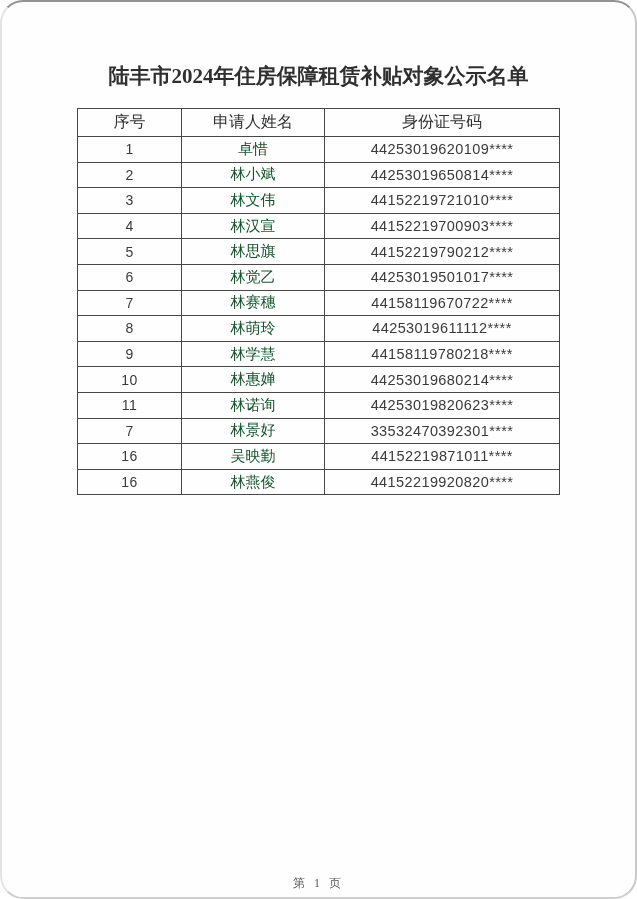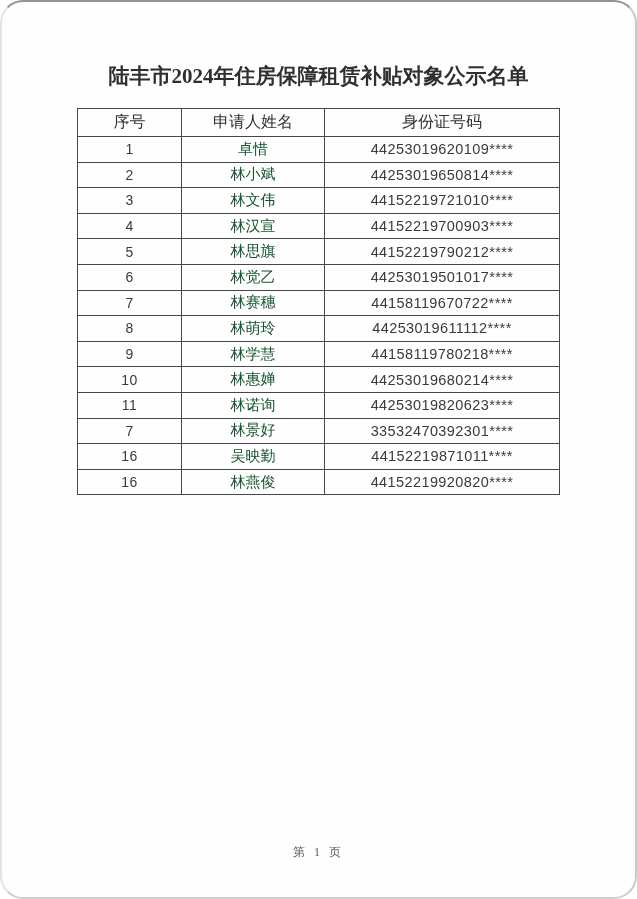--- a/index.html
+++ b/index.html
@@ -79,21 +79,21 @@
     letter-spacing: 0.4px;
     color: #3a3a3a;
   }
 
   table.roster td.cell-id { font-size: 14.5px; }
 
   .footer {
     position: absolute;
     left: 0;
     right: 0;
-    bottom: 36px;
+    bottom: 5px;
     text-align: center;
     font-family: "Liberation Serif", "DejaVu Serif", serif;
     font-size: 12px;
     color: #5a5a5a;
     letter-spacing: 3px;
   }
 </style>
 </head>
 <body>
 

